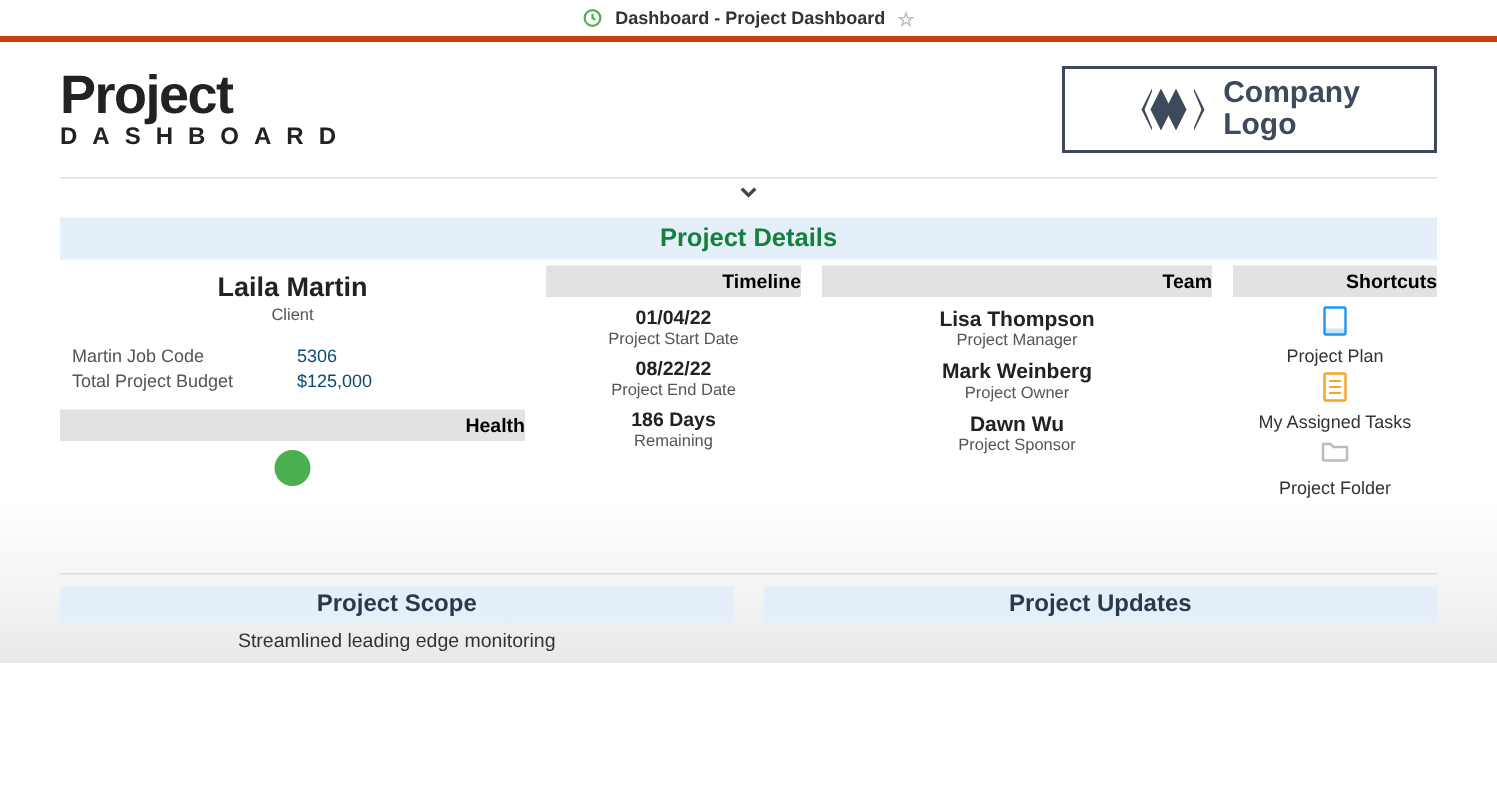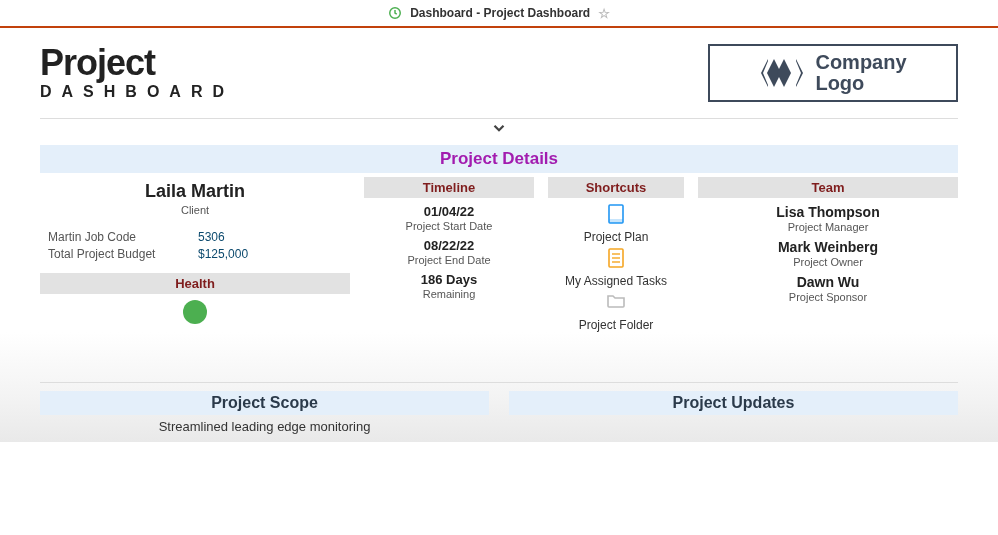--- a/index.html
+++ b/index.html
@@ -5,21 +5,21 @@
   * { box-sizing: border-box; }
   body {
     margin: 0;
     font-family: Arial, Helvetica, sans-serif;
     background: #fff;
     color: #222;
     width: 998px;
   }
   .topbar {
     height: 28px;
-    border-bottom: 2px solid #c2410c;
+    border-bottom: 4px solid #c2410c;
     display: flex;
     align-items: center;
     justify-content: center;
     gap: 8px;
     font-size: 12px;
     font-weight: bold;
     color: #333;
   }
   .topbar .clock-icon { color: #4caf50; display:flex; align-items:center; }
   .topbar .star-icon { color: #bbb; font-size: 13px; }
@@ -65,42 +65,42 @@
     text-align: center;
     height: 22px;
     line-height: 1;
   }
   .chevron-row svg { color:#444; }
   .banner {
     background: #e4effa;
     text-align: center;
     font-size: 17px;
     font-weight: 700;
-    color: #a21caf;
+    color: #15803d;
     padding: 4px 0;
     margin-top: 4px;
   }
   .cols {
     display: flex;
     gap: 14px;
     margin-top: 4px;
     align-items: flex-start;
   }
   .col { flex: 0 0 auto; }
   .col.client { width: 310px; }
   .col.timeline { width: 170px; text-align:center; }
   .col.team { width: 260px; text-align:center; }
   .col.shortcuts { flex:1; text-align:center; }
   .subhead {
     background: #e2e2e2;
     font-weight: 700;
     font-size: 13px;
-    color: #7f1d1d;
+    color: #000000;
     padding: 3px 0;
-    text-align: center;
+    text-align: right;
     margin-bottom: 6px;
   }
   .client-name { font-size: 18px; font-weight: 800; text-align:center; margin-top: 4px; }
   .client-role { font-size: 11px; color: #555; text-align:center; margin-top:2px; margin-bottom: 14px;}
   .kv-row { display:flex; font-size: 12px; color:#555; margin: 3px 0 3px 8px;}
   .kv-row .k { width: 150px; }
   .kv-row .v { color:#0c4a6e; font-weight: 400; }
   .health-head { margin-top: 12px; }
   .health-dot {
     width: 24px; height:24px; border-radius:50%;
@@ -194,58 +194,58 @@
     <div class="col timeline">
       <div class="subhead">Timeline</div>
       <div class="tl-val">01/04/22</div>
       <div class="tl-lbl">Project Start Date</div>
       <div class="tl-val">08/22/22</div>
       <div class="tl-lbl">Project End Date</div>
       <div class="tl-val">186 Days</div>
       <div class="tl-lbl">Remaining</div>
     </div>
 
-    <div class="col shortcuts">
-      <div class="subhead">Shortcuts</div>
-
-      <div class="sc-icon">
-        <svg width="18" height="20" viewBox="0 0 18 20">
-            <rect x="2" y="1" width="14" height="18" rx="1" fill="none" stroke="#2196f3" stroke-width="1.6"></rect>
-            <rect x="2" y="15" width="14" height="4" fill="#2196f3" opacity="0.25"></rect>
-          </svg>
-      </div>
-      <div class="sc-item">Project Plan</div>
-
-      <div class="sc-icon">
-        <svg width="18" height="20" viewBox="0 0 18 20">
-            <rect x="2" y="1" width="14" height="18" rx="1" fill="none" stroke="#f5a623" stroke-width="1.6"></rect>
-            <line x1="5" y1="6" x2="13" y2="6" stroke="#f5a623" stroke-width="1.4"></line>
-            <line x1="5" y1="10" x2="13" y2="10" stroke="#f5a623" stroke-width="1.4"></line>
-            <line x1="5" y1="14" x2="13" y2="14" stroke="#f5a623" stroke-width="1.4"></line>
-          </svg>
-      </div>
-      <div class="sc-item">My Assigned Tasks</div>
-
-      <div class="sc-icon">
-        <svg width="20" height="18" viewBox="0 0 20 18">
-            <path d="M2 4h5l2 2h9v8a1 1 0 0 1-1 1H3a1 1 0 0 1-1-1V4z" fill="none" stroke="#bbb" stroke-width="1.6"></path>
-          </svg>
-      </div>
-      <div class="sc-item">Project Folder</div>
-    </div>
-
     <div class="col team">
       <div class="subhead">Team</div>
       <div class="tm-name">Lisa Thompson</div>
       <div class="tm-role">Project Manager</div>
       <div class="tm-name">Mark Weinberg</div>
       <div class="tm-role">Project Owner</div>
       <div class="tm-name">Dawn Wu</div>
       <div class="tm-role">Project Sponsor</div>
     </div>
+
+    <div class="col shortcuts">
+      <div class="subhead">Shortcuts</div>
+
+      <div class="sc-icon">
+        <svg width="18" height="20" viewBox="0 0 18 20">
+            <rect x="2" y="1" width="14" height="18" rx="1" fill="none" stroke="#2196f3" stroke-width="1.6"></rect>
+            <rect x="2" y="15" width="14" height="4" fill="#2196f3" opacity="0.25"></rect>
+          </svg>
+      </div>
+      <div class="sc-item">Project Plan</div>
+
+      <div class="sc-icon">
+        <svg width="18" height="20" viewBox="0 0 18 20">
+            <rect x="2" y="1" width="14" height="18" rx="1" fill="none" stroke="#f5a623" stroke-width="1.6"></rect>
+            <line x1="5" y1="6" x2="13" y2="6" stroke="#f5a623" stroke-width="1.4"></line>
+            <line x1="5" y1="10" x2="13" y2="10" stroke="#f5a623" stroke-width="1.4"></line>
+            <line x1="5" y1="14" x2="13" y2="14" stroke="#f5a623" stroke-width="1.4"></line>
+          </svg>
+      </div>
+      <div class="sc-item">My Assigned Tasks</div>
+
+      <div class="sc-icon">
+        <svg width="20" height="18" viewBox="0 0 20 18">
+            <path d="M2 4h5l2 2h9v8a1 1 0 0 1-1 1H3a1 1 0 0 1-1-1V4z" fill="none" stroke="#bbb" stroke-width="1.6"></path>
+          </svg>
+      </div>
+      <div class="sc-item">Project Folder</div>
+    </div>
   </div>
 
   <div class="fade">
     <div class="spacer"></div>
     <hr class="rule2">
     <div class="bottom-row">
       <div class="bcol">
         <div class="banner2">Project Scope</div>
         <div class="btxt">Streamlined leading edge monitoring</div>
       </div>

